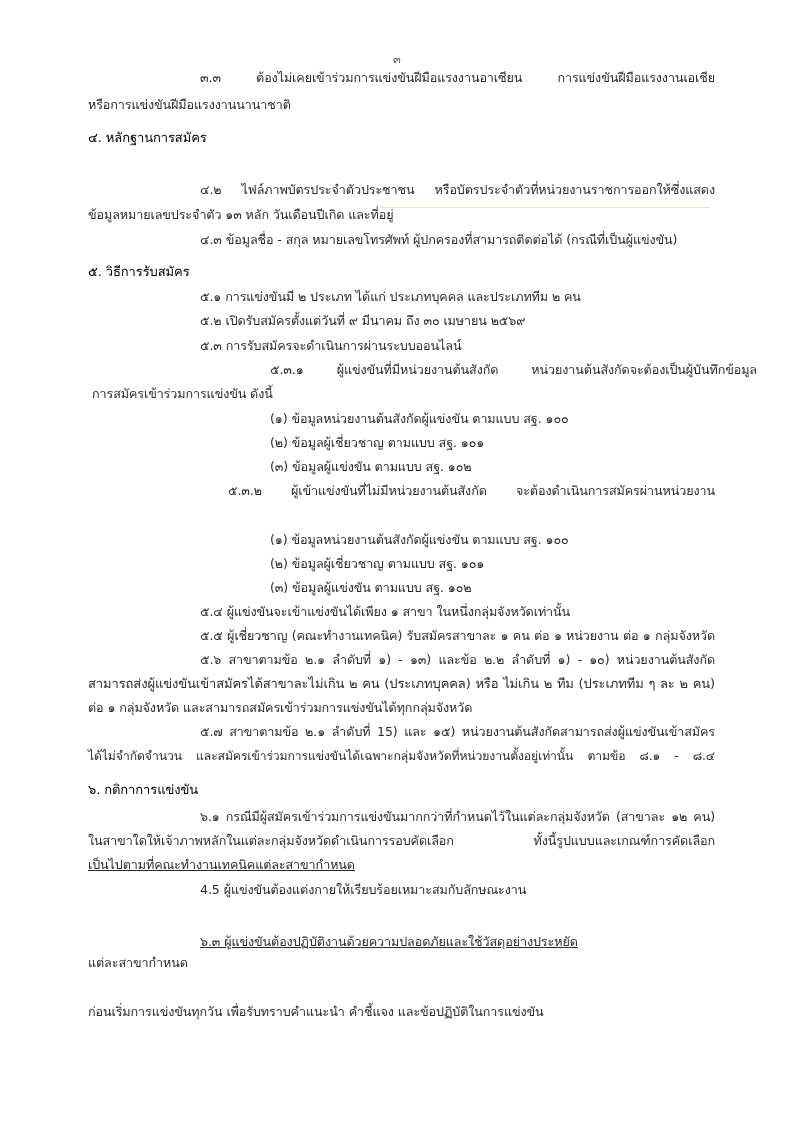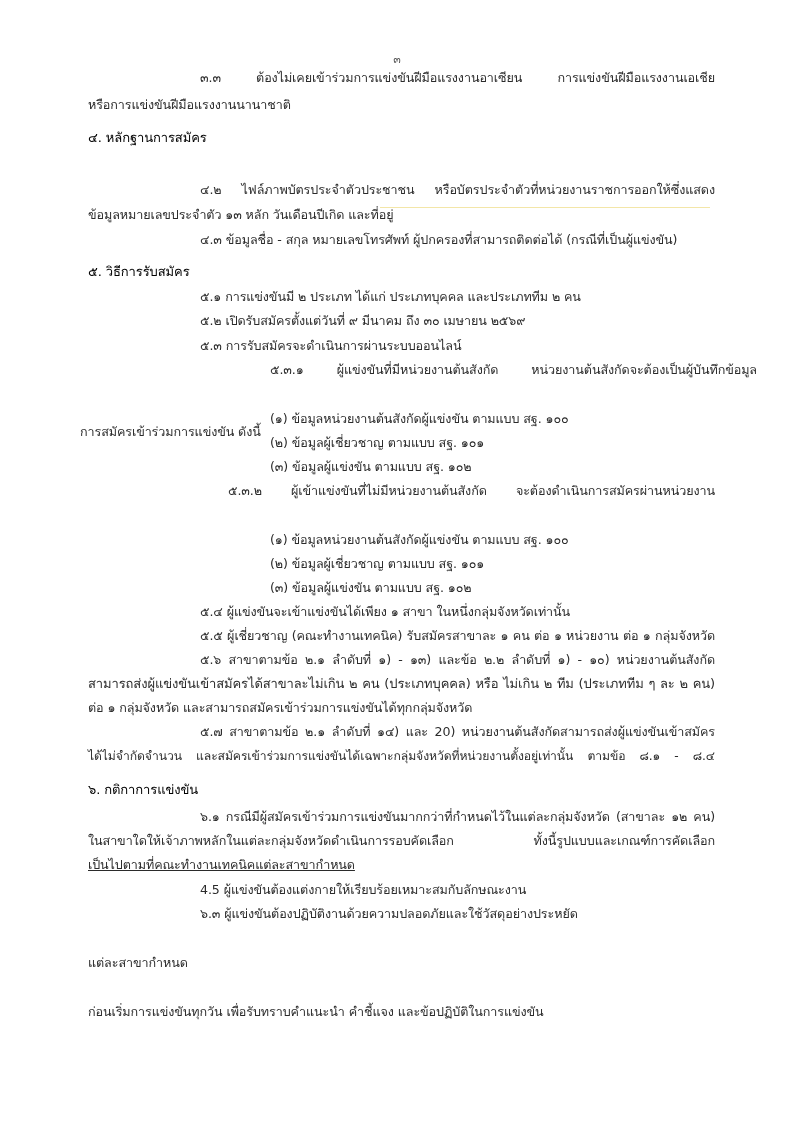--- a/index.html
+++ b/index.html
@@ -27,38 +27,38 @@
   <div class="line justify" style="left:200px; top:182px; width:515px;">๔.๒ ไฟล์ภาพบัตรประจำตัวประชาชน หรือบัตรประจำตัวที่หน่วยงานราชการออกให้ซึ่งแสดง</div>
   <div class="faint-rule"></div>
   <div class="line" style="left:88px; top:207px;">ข้อมูลหมายเลขประจำตัว ๑๓ หลัก วันเดือนปีเกิด และที่อยู่</div>
   <div class="line" style="left:200px; top:232px;">๔.๓ ข้อมูลชื่อ - สกุล หมายเลขโทรศัพท์ ผู้ปกครองที่สามารถติดต่อได้ (กรณีที่เป็นผู้แข่งขัน)</div>
 
   <div class="line heading" style="left:88px; top:264px;">๕. วิธีการรับสมัคร</div>
   <div class="line" style="left:200px; top:289px;">๕.๑ การแข่งขันมี ๒ ประเภท ได้แก่ ประเภทบุคคล และประเภททีม ๒ คน</div>
   <div class="line" style="left:200px; top:313px;">๕.๒ เปิดรับสมัครตั้งแต่วันที่ ๙ มีนาคม ถึง ๓๐ เมษายน ๒๕๖๙</div>
   <div class="line" style="left:200px; top:338px;">๕.๓ การรับสมัครจะดำเนินการผ่านระบบออนไลน์</div>
   <div class="line justify" style="left:228px; top:362px; width:487px;margin-left:42px;">๕.๓.๑ ผู้แข่งขันที่มีหน่วยงานต้นสังกัด หน่วยงานต้นสังกัดจะต้องเป็นผู้บันทึกข้อมูล</div>
-  <div class="line" style="left:80px; top:386px;margin-top:38px;">การสมัครเข้าร่วมการแข่งขัน ดังนี้</div>
+  <div class="line" style="left:92px; top:386px;">การสมัครเข้าร่วมการแข่งขัน ดังนี้</div>
   <div class="line" style="left:270px; top:411px;">(๑) ข้อมูลหน่วยงานต้นสังกัดผู้แข่งขัน ตามแบบ สฐ. ๑๐๐</div>
   <div class="line" style="left:270px; top:435px;">(๒) ข้อมูลผู้เชี่ยวชาญ ตามแบบ สฐ. ๑๐๑</div>
   <div class="line" style="left:270px; top:459px;">(๓) ข้อมูลผู้แข่งขัน ตามแบบ สฐ. ๑๐๒</div>
   <div class="line justify" style="left:228px; top:483px; width:487px;">๕.๓.๒ ผู้เข้าแข่งขันที่ไม่มีหน่วยงานต้นสังกัด จะต้องดำเนินการสมัครผ่านหน่วยงาน</div>
   <div class="line" style="left:270px; top:532px;">(๑) ข้อมูลหน่วยงานต้นสังกัดผู้แข่งขัน ตามแบบ สฐ. ๑๐๐</div>
   <div class="line" style="left:270px; top:556px;">(๒) ข้อมูลผู้เชี่ยวชาญ ตามแบบ สฐ. ๑๐๑</div>
   <div class="line" style="left:270px; top:580px;">(๓) ข้อมูลผู้แข่งขัน ตามแบบ สฐ. ๑๐๒</div>
   <div class="line" style="left:200px; top:604px;">๕.๔ ผู้แข่งขันจะเข้าแข่งขันได้เพียง ๑ สาขา ในหนึ่งกลุ่มจังหวัดเท่านั้น</div>
   <div class="line justify" style="left:200px; top:628px; width:515px;">๕.๕ ผู้เชี่ยวชาญ (คณะทำงานเทคนิค) รับสมัครสาขาละ ๑ คน ต่อ ๑ หน่วยงาน ต่อ ๑ กลุ่มจังหวัด</div>
   <div class="line justify" style="left:200px; top:652px; width:515px;">๕.๖ สาขาตามข้อ ๒.๑ ลำดับที่ ๑) - ๑๓) และข้อ ๒.๒ ลำดับที่ ๑) - ๑๐) หน่วยงานต้นสังกัด</div>
   <div class="line justify" style="left:88px; top:676px; width:627px; font-size:13px;">สามารถส่งผู้แข่งขันเข้าสมัครได้สาขาละไม่เกิน ๒ คน (ประเภทบุคคล) หรือ ไม่เกิน ๒ ทีม (ประเภททีม ๆ ละ ๒ คน)</div>
   <div class="line" style="left:88px; top:700px;">ต่อ ๑ กลุ่มจังหวัด และสามารถสมัครเข้าร่วมการแข่งขันได้ทุกกลุ่มจังหวัด</div>
-  <div class="line justify" style="left:200px; top:724px; width:515px;">๕.๗ สาขาตามข้อ ๒.๑ ลำดับที่ ๑๔) และ 20) หน่วยงานต้นสังกัดสามารถส่งผู้แข่งขันเข้าสมัคร</div>
+  <div class="line justify" style="left:200px; top:724px; width:515px;">๕.๗ สาขาตามข้อ ๒.๑ ลำดับที่ 15) และ ๑๕) หน่วยงานต้นสังกัดสามารถส่งผู้แข่งขันเข้าสมัคร</div>
   <div class="line justify" style="left:88px; top:748px; width:627px; font-size:12.2px;">ได้ไม่จำกัดจำนวน และสมัครเข้าร่วมการแข่งขันได้เฉพาะกลุ่มจังหวัดที่หน่วยงานตั้งอยู่เท่านั้น ตามข้อ ๘.๑ - ๘.๔</div>
 
   <div class="line heading" style="left:88px; top:782px;">๖. กติกาการแข่งขัน</div>
   <div class="line justify" style="left:200px; top:809px; width:515px;">๖.๑ กรณีมีผู้สมัครเข้าร่วมการแข่งขันมากกว่าที่กำหนดไว้ในแต่ละกลุ่มจังหวัด (สาขาละ ๑๒ คน)</div>
   <div class="line justify" style="left:88px; top:833px; width:627px;">ในสาขาใดให้เจ้าภาพหลักในแต่ละกลุ่มจังหวัดดำเนินการรอบคัดเลือก ทั้งนี้รูปแบบและเกณฑ์การคัดเลือก</div>
   <div class="line" style="left:88px; top:857px;text-decoration:underline;">เป็นไปตามที่คณะทำงานเทคนิคแต่ละสาขากำหนด</div>
   <div class="line" style="left:200px; top:882px;">4.5 ผู้แข่งขันต้องแต่งกายให้เรียบร้อยเหมาะสมกับลักษณะงาน</div>
-  <div class="line" style="left:200px; top:906px;">๖.๓ ผู้แข่งขันต้องปฏิบัติงานด้วยความปลอดภัยและใช้วัสดุอย่างประหยัด</div>
+  <div class="line" style="left:200px; top:934px;text-decoration:underline;">๖.๓ ผู้แข่งขันต้องปฏิบัติงานด้วยความปลอดภัยและใช้วัสดุอย่างประหยัด</div>
   <div class="line" style="left:88px; top:955px;">แต่ละสาขากำหนด</div>
   <div class="line" style="left:88px; top:1004px;">ก่อนเริ่มการแข่งขันทุกวัน เพื่อรับทราบคำแนะนำ คำชี้แจง และข้อปฏิบัติในการแข่งขัน</div>
 
 </div>
 
 </body></html>

